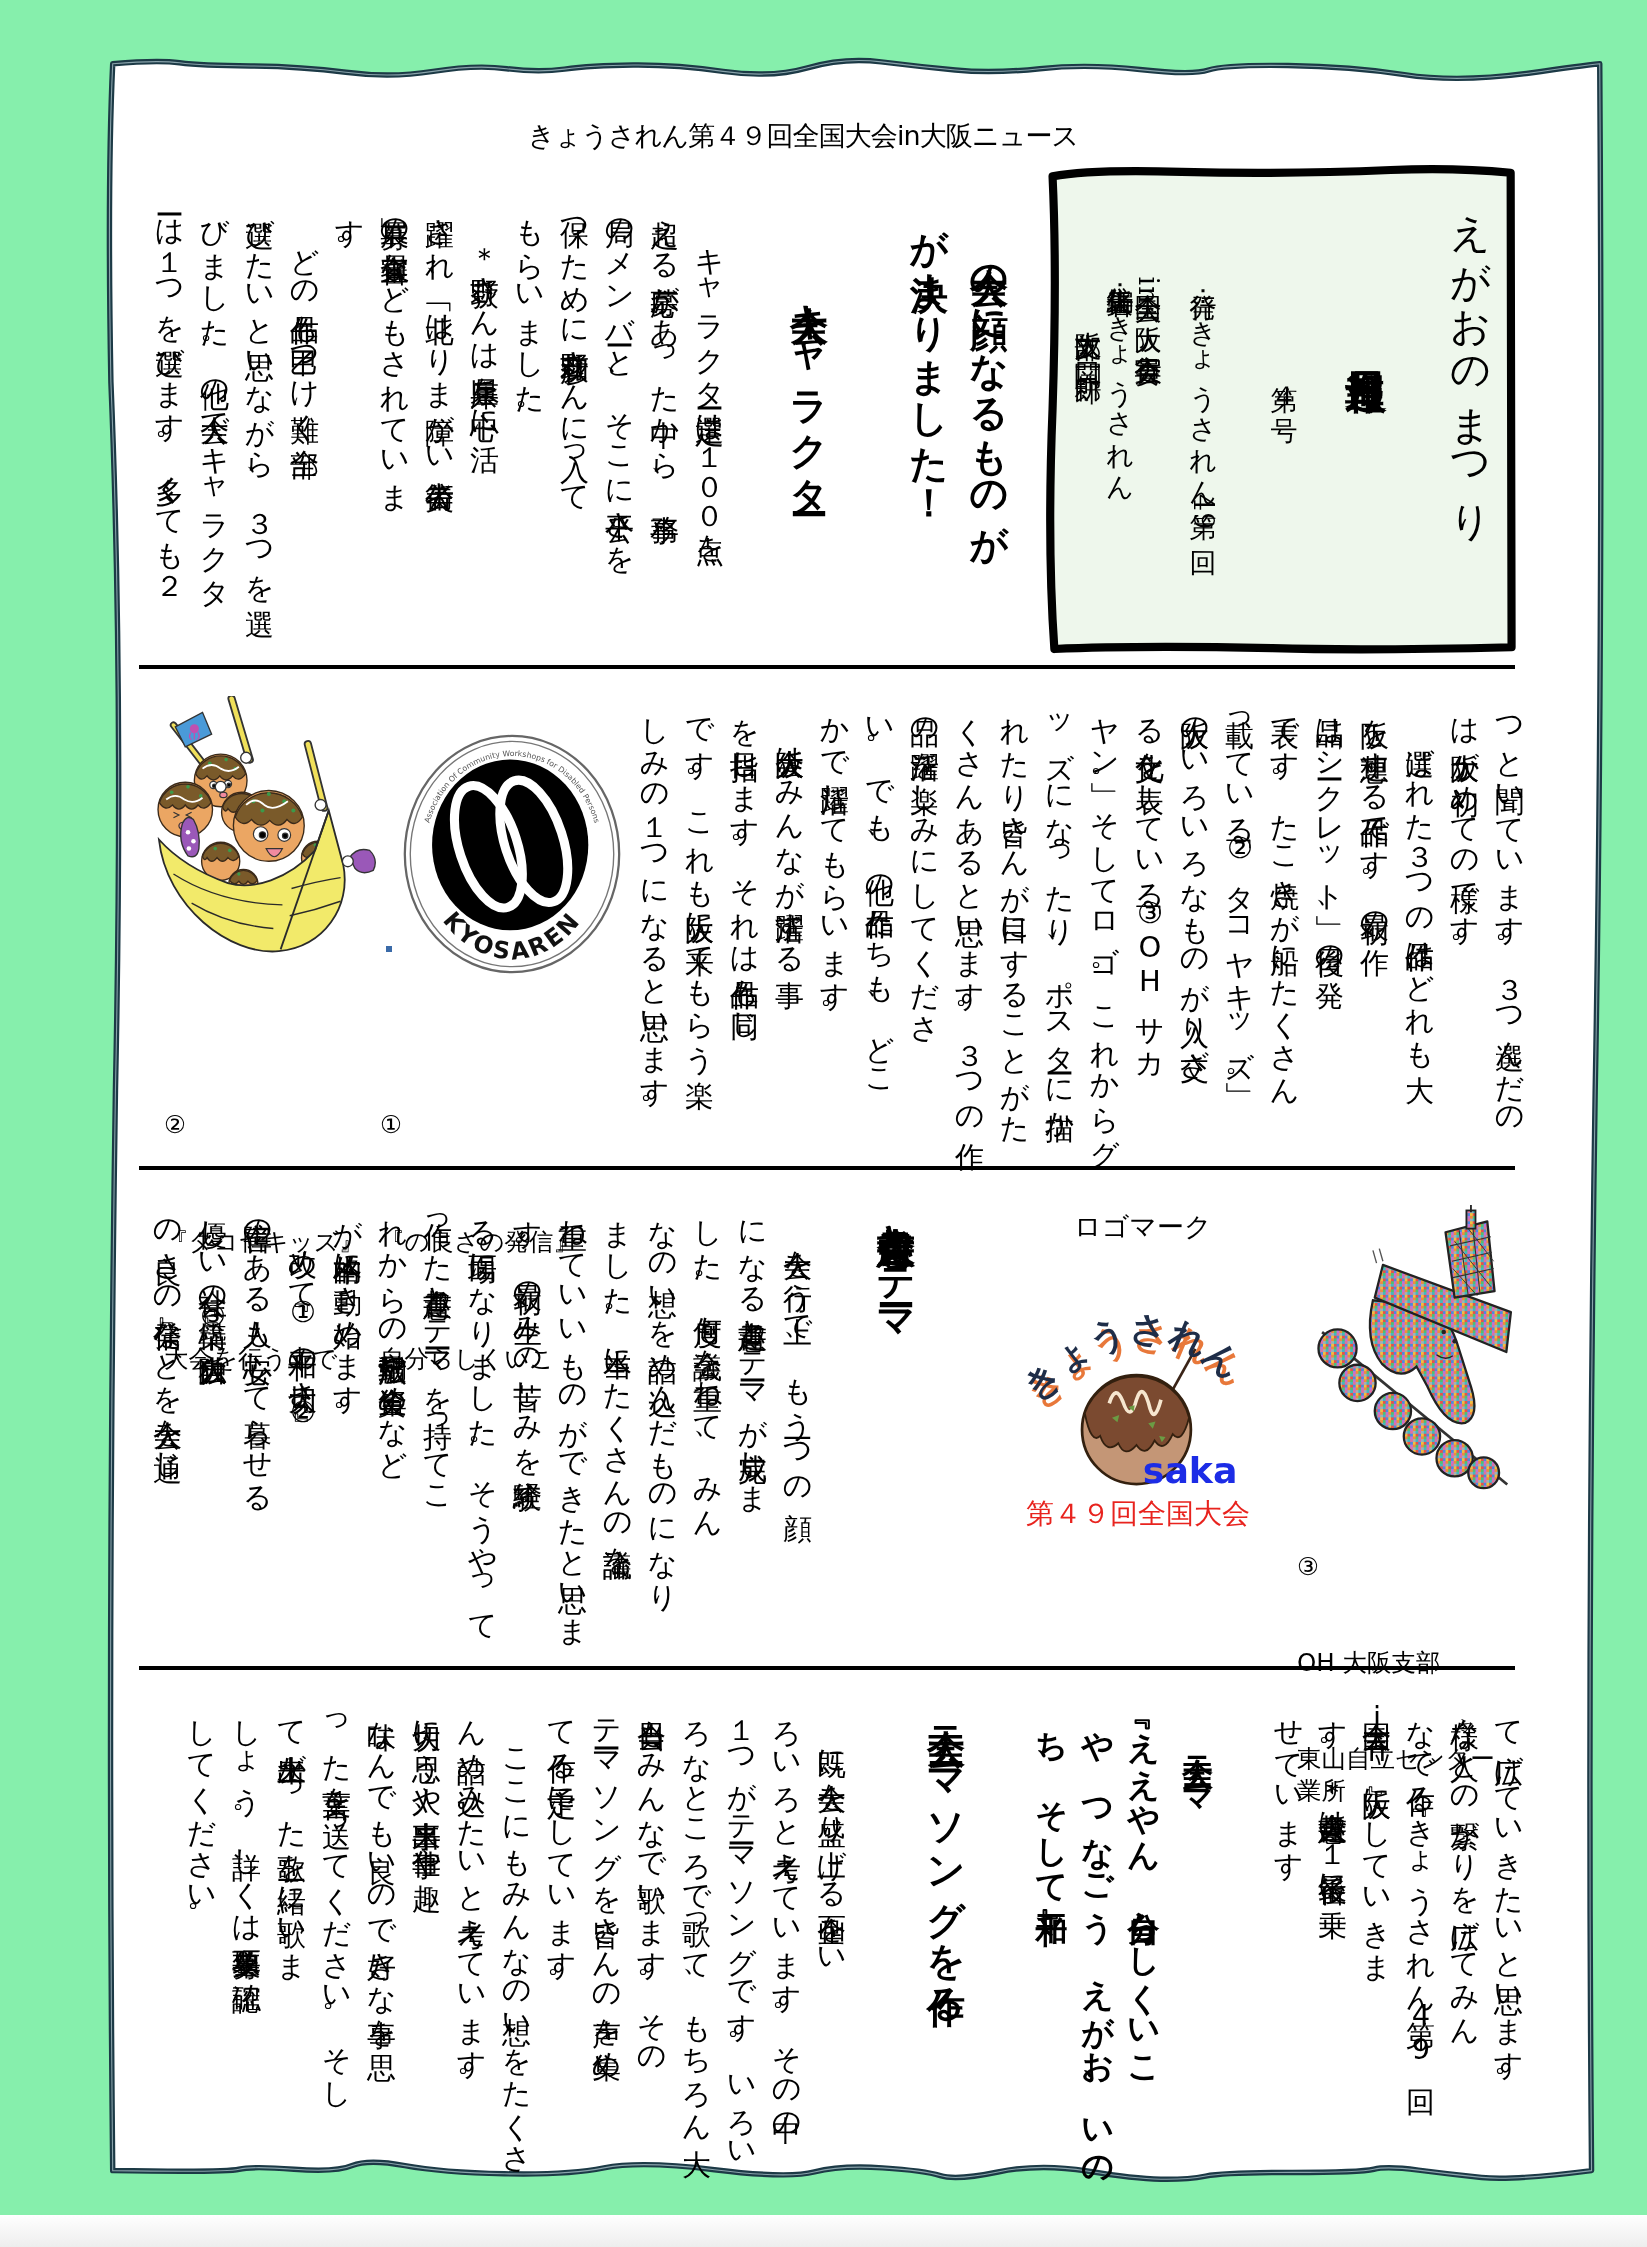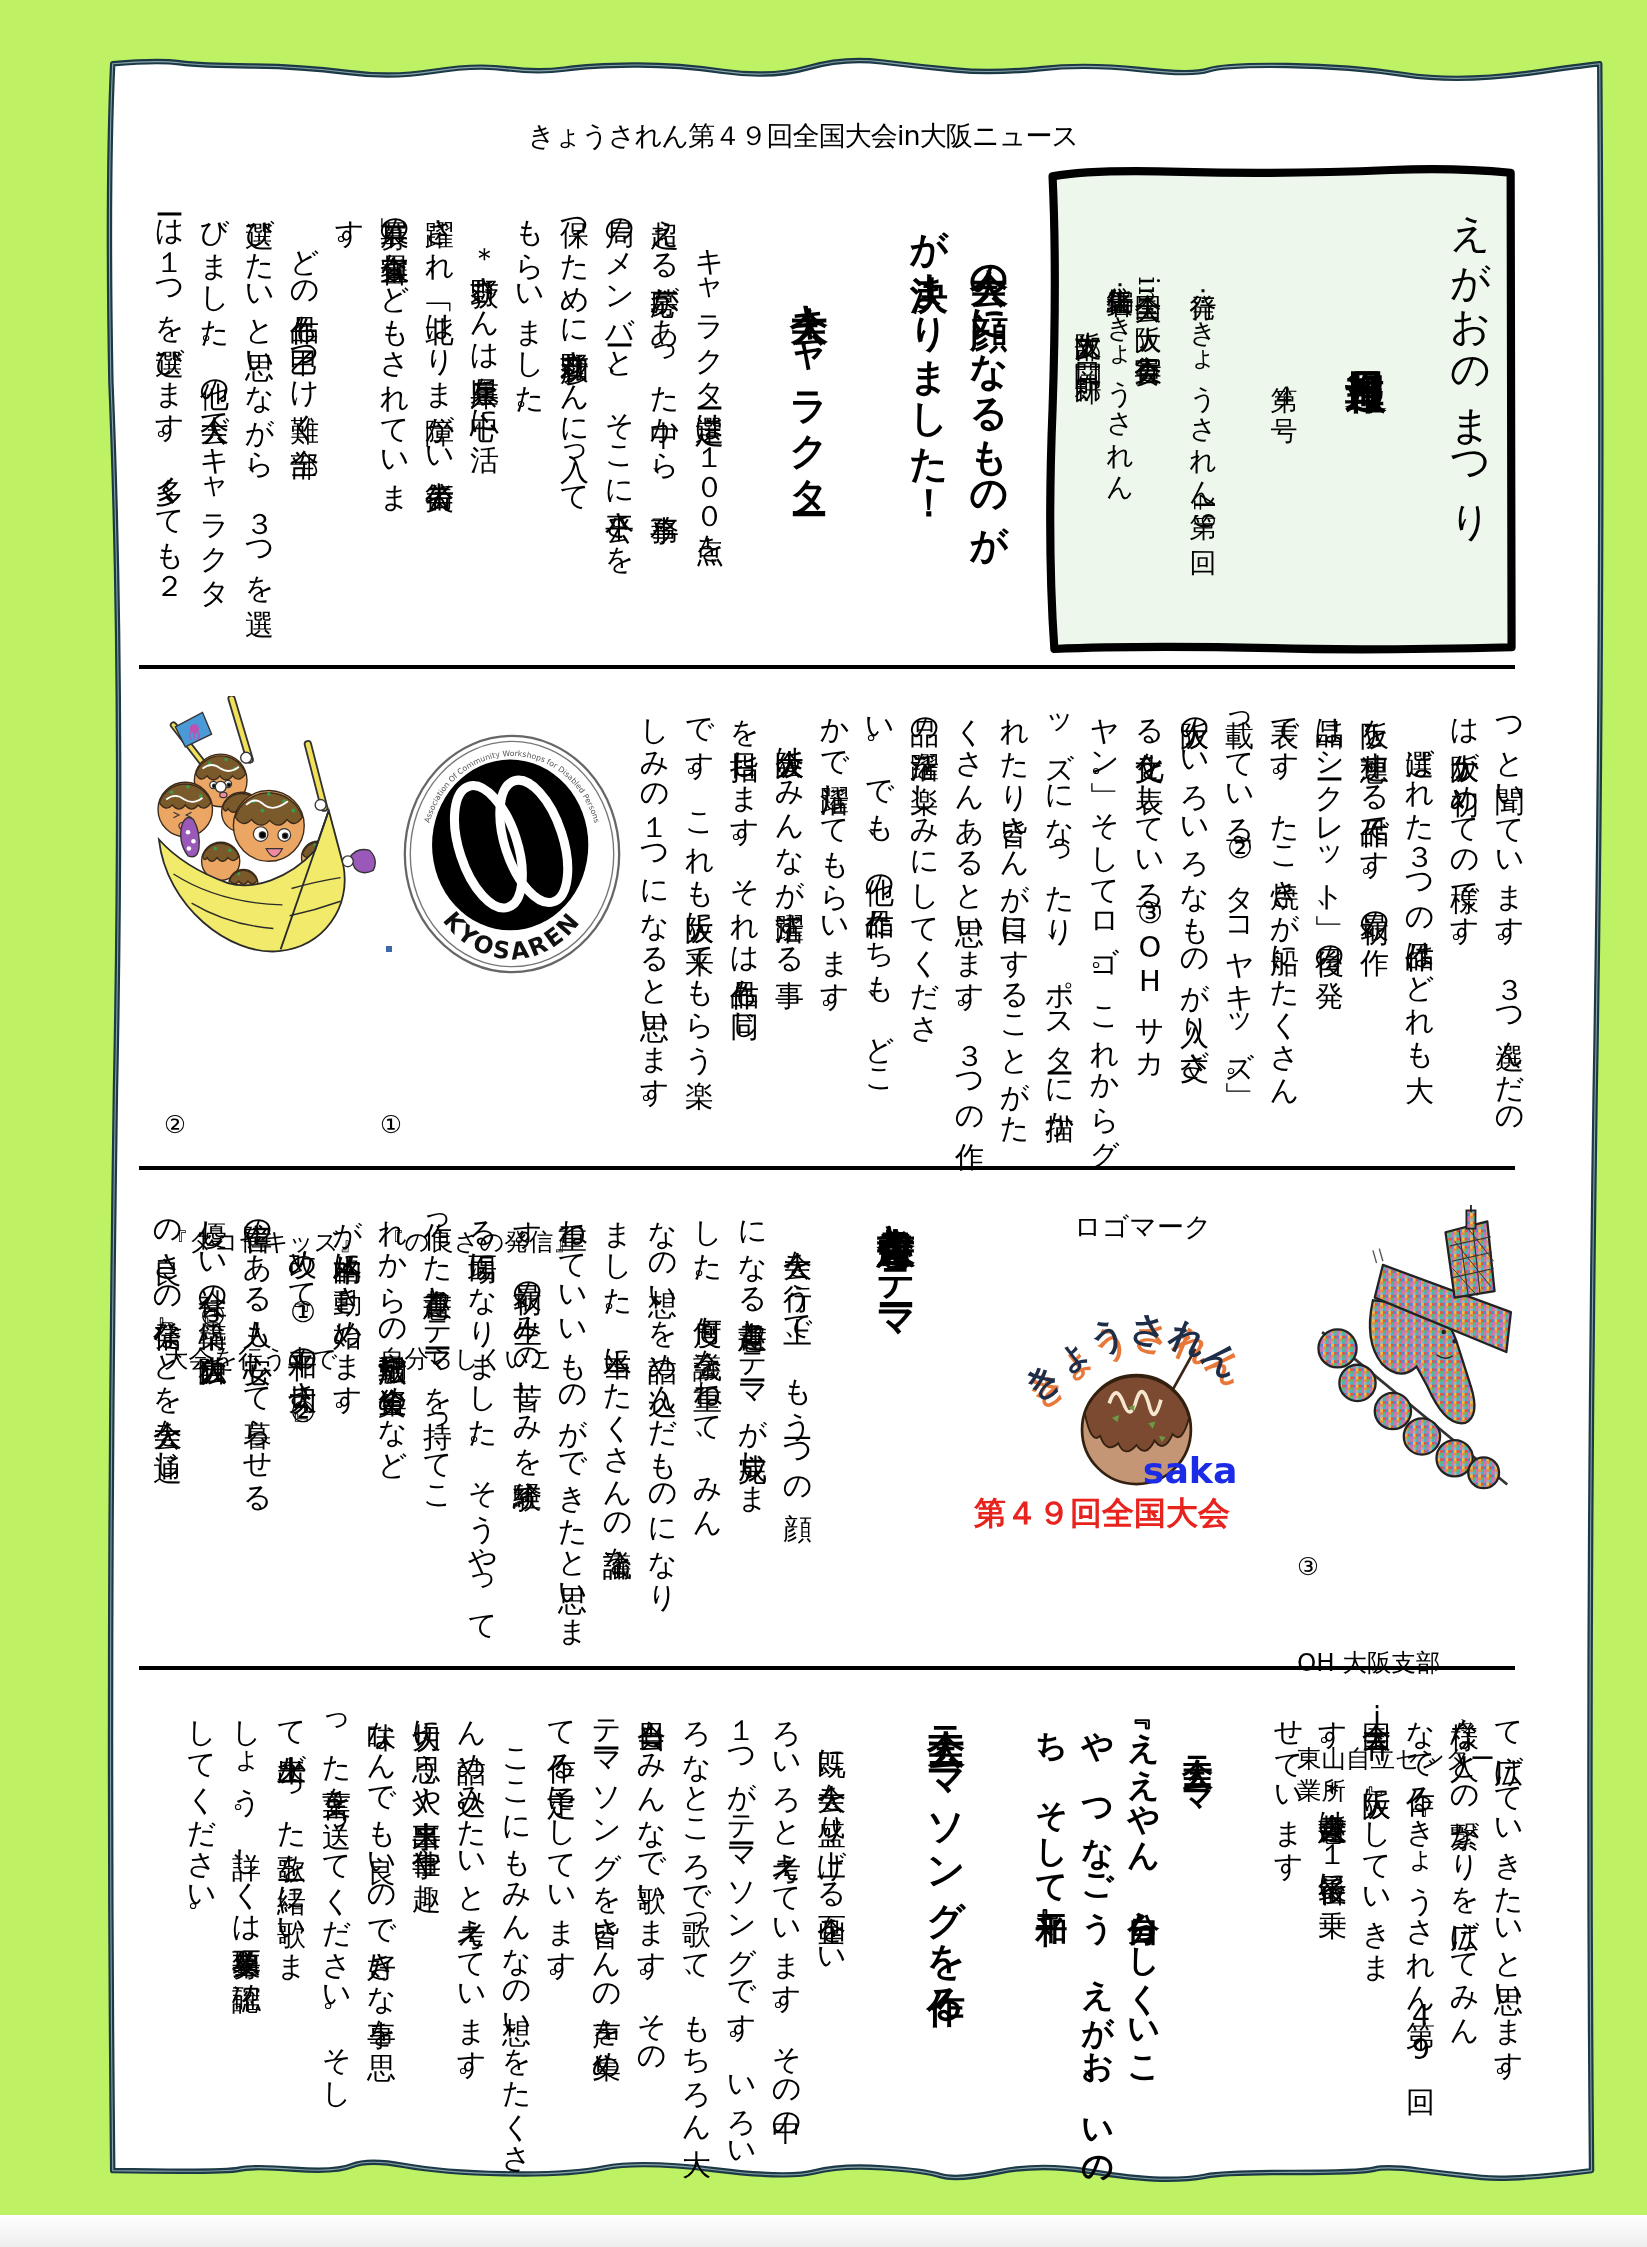--- a/index.html
+++ b/index.html
@@ -1,18 +1,18 @@
 <!DOCTYPE html>
 <html style="font-size:14.5px"><head>
 <meta charset="utf-8">
 <style>
   html, body { margin: 0; padding: 0; background: #ffffff; }
   .page {
     position: relative; width: 1647px; height: 2247px; overflow: hidden;
-    background: #bef264; color: #000;
+    background: #86efac; color: #000;
     font-family: "DejaVu Sans", "Liberation Sans", sans-serif;
   }
   .page-shadow {
     position: absolute; left: 0; top: 2215px; width: 1647px; height: 33px;
     background: linear-gradient(#ffffff, #ededed);
   }
   .frame { position: absolute; left: 0; top: 0; width: 1647px; height: 2247px; }
   .divider { position: absolute; left: 139px; width: 1376px; height: 3.6px; background: #000; }
   .abs { position: absolute; }
   .vt {
@@ -22,21 +22,21 @@
   .body-text { font-size: 29px; }
   .heading { font-size: 38px; line-height: 55px; font-weight: bold; width: 55px; }
   .serif { font-family: "DejaVu Serif", "Liberation Serif", serif; text-orientation: mixed; }
   .header-title {
     position: absolute; left: 451px; width: 704px; top: 119px;
     text-align: center; font-size: 27px; line-height: 33px; letter-spacing: -0.9px;
   }
   .caption { position: absolute; font-size: 24.5px; line-height: 39px; white-space: pre; }
   .caption3 { position: absolute; font-size: 24.5px; line-height: 32px; white-space: pre; }
   .logo-label { position: absolute; left: 1074px; top: 1210px; font-size: 27px; line-height: 33px; }
-  .event-text { position: absolute; left: 974px; top: 1496px; font-size: 32px; line-height: 35px; font-weight: bold; color: #e8231e; }
+  .event-text { position: absolute; left: 1026px; top: 1496px; font-size: 28px; line-height: 35px; font-weight: normal; color: #e8231e; }
   .speck { position: absolute; left: 386px; top: 946px; width: 6.4px; height: 5.5px; background: #3a6aa8; }
 </style>
 </head>
 <body>
 
 <div class="page">
 
   <div class="page-shadow"></div>
 
   <svg class="frame" viewBox="0 0 1812 2472" width="1647" height="2247">

